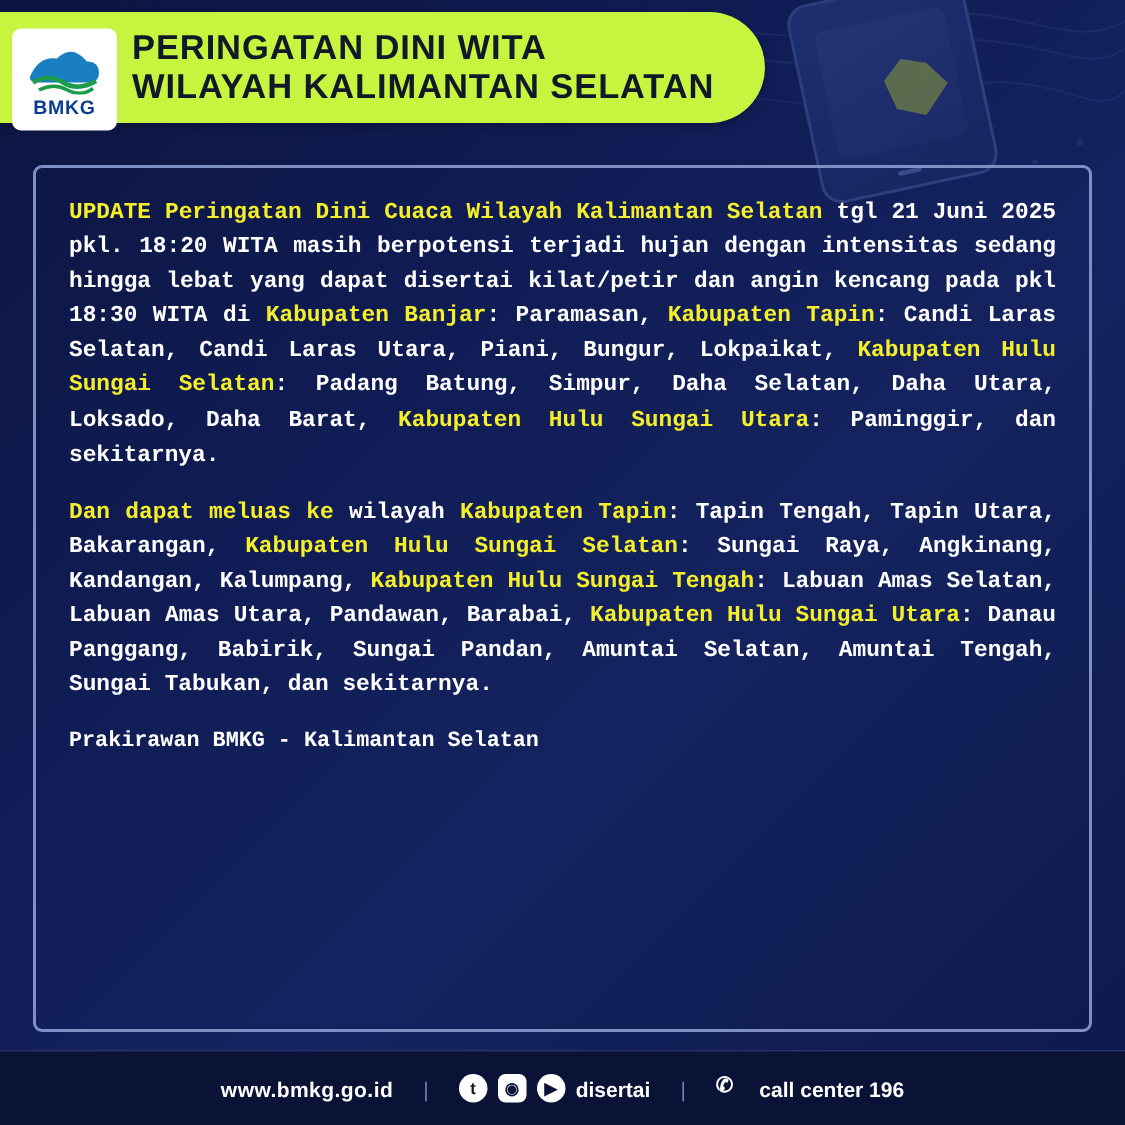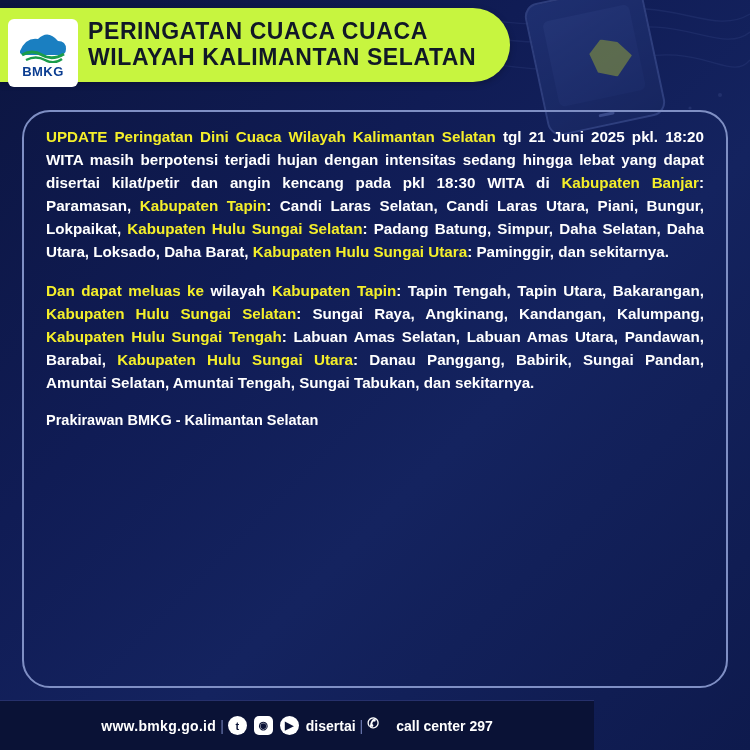--- a/index.html
+++ b/index.html
@@ -81,41 +81,42 @@
   .header-titles { line-height: 1.12; }
   .header-titles .t1, .header-titles .t2 {
     font-size: 23px; font-weight: bold; color: #111827; letter-spacing: .6px;
     white-space: nowrap;
   }
   
   .card {
     position: absolute;
     left: 22px; top: 110px; right: 22px; bottom: 62px;
     border: 2px solid #7f8fc4;
-    border-radius: 28px;
-    padding: 13px 22px;
+    border-radius: 6px;
+    padding: 18px 22px;
+    font-family: Liberation Mono, monospace;
   }
   .para {
     font-size: 15.2px;
     line-height: 1.52;
     color: #ffffff;
     text-align: justify;
     font-weight: bold;
     margin-bottom: 15px;
   }
   .hl { color: #f5ef2a; }
   .para-last { margin-bottom: 12px; }
   .para.signature { font-size: 14.5px; font-weight: bold; }
   
   .footer {
-    position: absolute; left: 0; bottom: 0; width: 594px; height: 50px;
+    position: absolute; left: 0; bottom: 0; width: 750px; height: 50px;
     background: #0a1236;
     border-top: 1px solid #26306b;
     display: flex; align-items: center; justify-content: center;
-    gap: 4px;
+    gap: 20px;
     color: #ffffff; font-size: 14px; font-weight: bold;
   }
   .footer .site { letter-spacing: .3px; }
   .sep { color: #6f7cb5; font-weight: normal; }
   .soc { display: flex; align-items: center; gap: 7px; }
   .soc .ic {
     width: 19px; height: 19px; border-radius: 50%;
     background: #ffffff; color: #0a1236;
     display: inline-flex; align-items: center; justify-content: center;
     font-size: 11px; font-weight: bold;
@@ -152,21 +153,21 @@
   <div class="header-band">
     <div class="logo">
       <svg class="mark" viewBox="0 0 54 34">
         <path d="M4 22 q6 -14 18 -12 q10 -10 20 2 q8 0 8 8 q0 6 -7 6 h-33 q-7 0 -6 -4z" fill="#1a7fc1"></path>
         <path d="M6 26 q10 -6 20 0 q10 6 22 -1" stroke="#1a9c4b" stroke-width="3" fill="none"></path>
         <path d="M10 31 q10 -5 19 0 q9 5 17 -1" stroke="#1a9c4b" stroke-width="2.4" fill="none"></path>
       </svg>
       <div class="mark-text">BMKG</div>
     </div>
     <div class="header-titles">
-      <div class="t1">PERINGATAN CUACA CUACA</div>
+      <div class="t1">PERINGATAN DINI WITA</div>
       <div class="t2">WILAYAH KALIMANTAN SELATAN</div>
     </div>
   </div>
 
   <div class="card">
     <p class="para"><span class="hl">UPDATE Peringatan Dini Cuaca Wilayah Kalimantan Selatan </span><span>tgl 21 Juni 2025 pkl. 18:20 WITA masih berpotensi terjadi hujan dengan intensitas sedang hingga lebat yang dapat disertai kilat/petir dan angin kencang pada pkl 18:30 WITA di </span><span class="hl">Kabupaten Banjar</span><span>: Paramasan, </span><span class="hl">Kabupaten Tapin</span><span>: Candi Laras Selatan, Candi Laras Utara, Piani, Bungur, Lokpaikat, </span><span class="hl">Kabupaten Hulu Sungai Selatan</span><span>: Padang Batung, Simpur, Daha Selatan, Daha Utara, Loksado, Daha Barat, </span><span class="hl">Kabupaten Hulu Sungai Utara</span><span>: Paminggir, dan sekitarnya.</span></p>
     <p class="para"><span class="hl">Dan dapat meluas ke </span><span>wilayah </span><span class="hl">Kabupaten Tapin</span><span>: Tapin Tengah, Tapin Utara, Bakarangan, </span><span class="hl">Kabupaten Hulu Sungai Selatan</span><span>: Sungai Raya, Angkinang, Kandangan, Kalumpang, </span><span class="hl">Kabupaten Hulu Sungai Tengah</span><span>: Labuan Amas Selatan, Labuan Amas Utara, Pandawan, Barabai, </span><span class="hl">Kabupaten Hulu Sungai Utara</span><span>: Danau Panggang, Babirik, Sungai Pandan, Amuntai Selatan, Amuntai Tengah, Sungai Tabukan, dan sekitarnya.</span></p>
     <p class="para para-last signature"><span>Prakirawan BMKG - Kalimantan Selatan</span></p>
   </div>
 
@@ -175,17 +176,17 @@
     <span class="sep">|</span>
     <span class="soc">
       <span class="ic">t</span>
       <span class="ic sq">◉</span>
       <span class="ic">▶</span>
       <span>disertai</span>
     </span>
     <span class="sep">|</span>
     <span class="cc">
       <span class="ic">✆</span>
-      <span>call center 297</span>
+      <span>call center 196</span>
     </span>
   </div>
 
 </div>
 
 </body></html>

